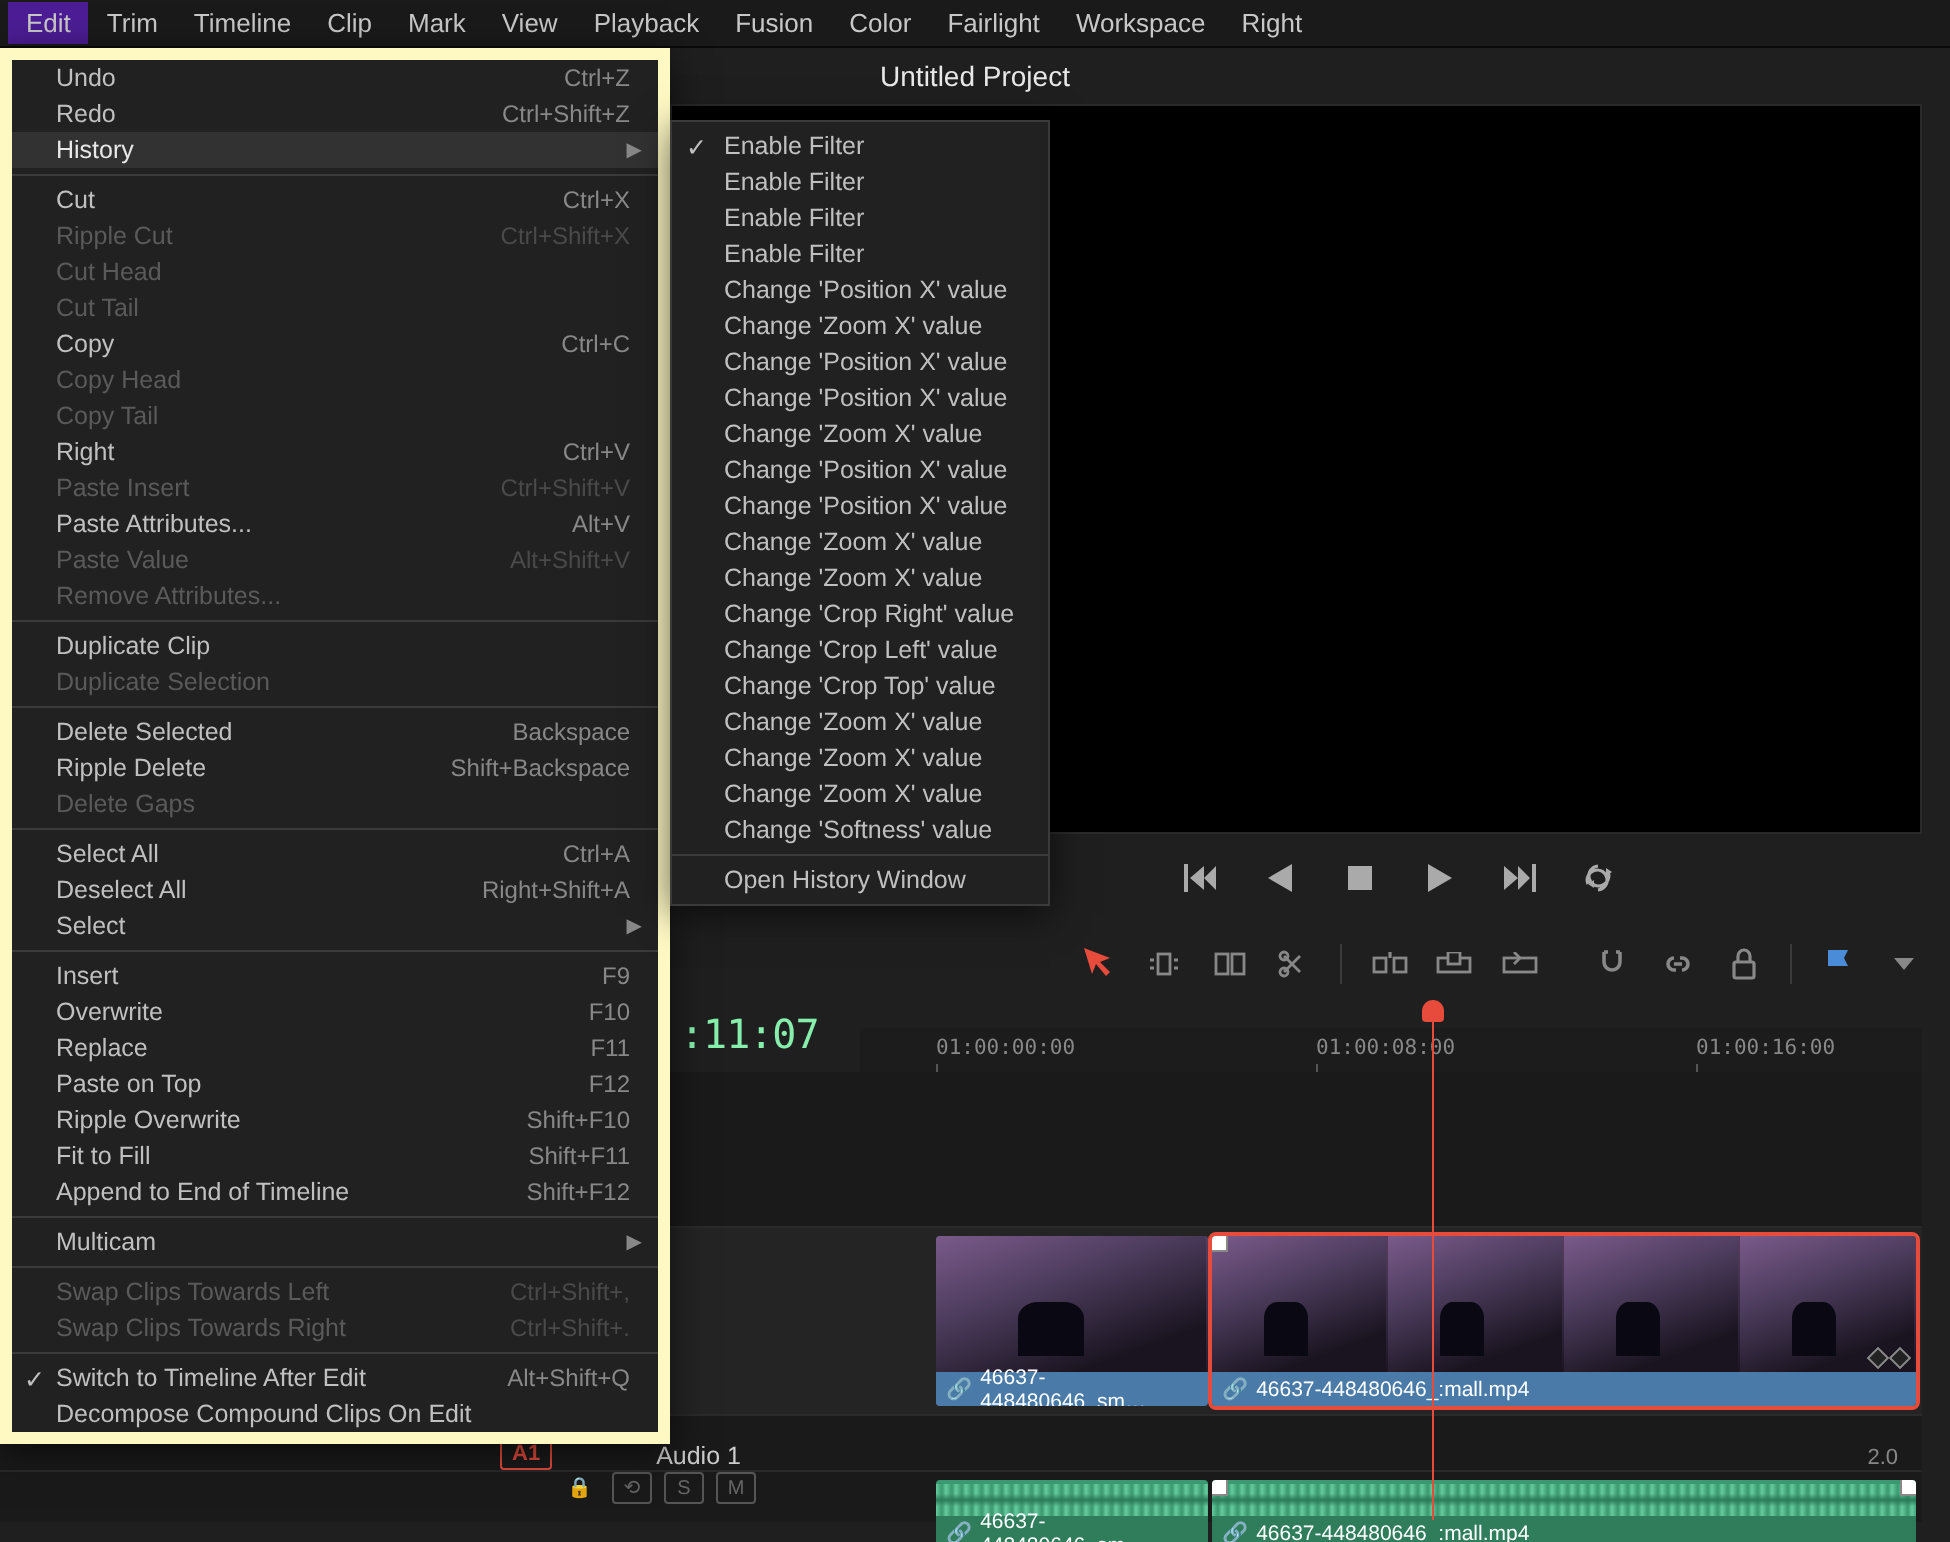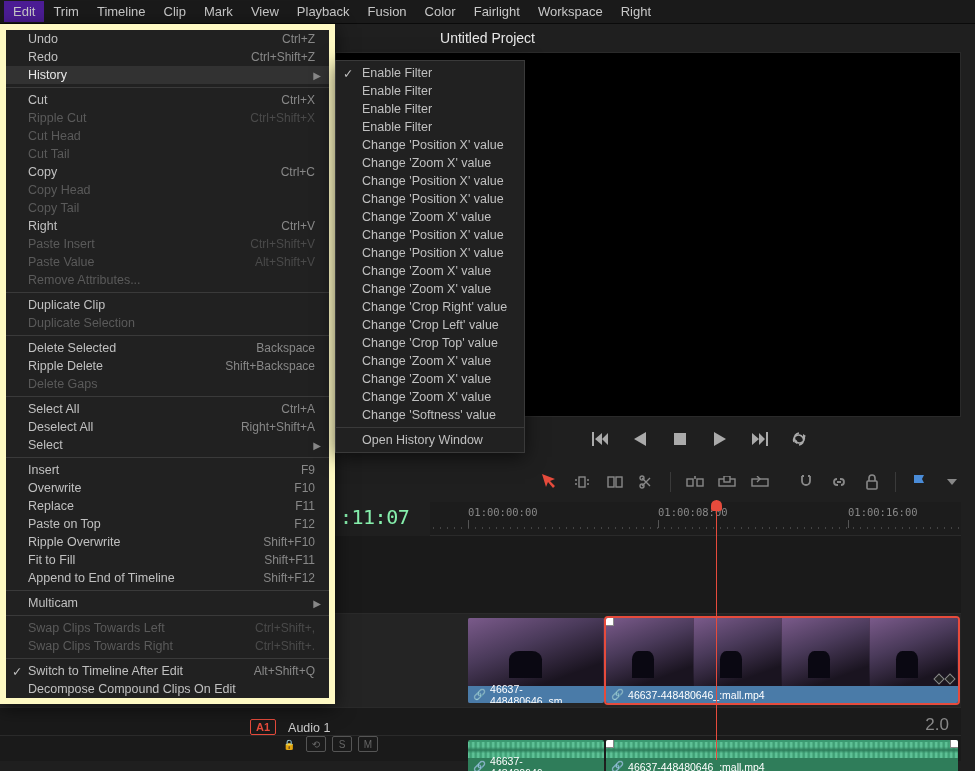--- a/index.html
+++ b/index.html
@@ -40,37 +40,37 @@
 
 
 .toolbar { position:absolute; top:467px; left:540px; right:14px; height:30px; display:flex; align-items:center; gap:14px; }
 .toolbar .tool { width:22px; height:22px; display:flex; align-items:center; justify-content:center; color:#888; cursor:pointer; }
 .toolbar .tool.active { color:#e64b3c; }
 .toolbar .spacer { flex:1; }
 .toolbar .divider { width:1px; height:20px; background:#3a3a3a; }
 
 
 .timecode { position:absolute; top:505px; left:340px; font-size:20px; color:#86efac; font-weight:400; font-family:monospace; letter-spacing:-0.5px; }
-.ruler { position:absolute; top:502px; left:430px; right:14px; height:34px; background:#1c1c1c; border-bottom:1px solid #2a2a2a; }
+.ruler { position:absolute; top:514px; left:430px; right:14px; height:34px; background:#1c1c1c; border-bottom:1px solid #2a2a2a; }
 .ruler .tick { position:absolute; top:4px; color:#888; font-size:10.5px; font-family:monospace; }
 .ruler .tick::after { content:''; position:absolute; left:0; top:14px; width:1px; height:8px; background:#555; }
 .ruler .dots { position:absolute; top:22px; left:0; right:0; height:8px; background-image:radial-gradient(circle,#444 1px,transparent 1px); background-size:7px 8px; }
 .playhead { position:absolute; top:500px; width:1px; background:#e64b3c; z-index:50; }
 .playhead::before { content:''; position:absolute; top:0; left:-5px; width:11px; height:11px; background:#e64b3c; border-radius:50% 50% 2px 2px; }
 
 
 .tracks { position:absolute; top:536px; left:0; right:14px; bottom:10px; background:#1a1a1a; }
 .track { position:relative; border-bottom:1px solid #2a2a2a; }
 .track.video { height:94px; background:#242424; }
 .track.gap { height:28px; }
 .track.audiohdr { height:28px; display:flex; align-items:flex-end; padding-left:250px; gap:12px; }
 .track.audio { height:44px; }
 .audiohdr .a1 { border:1.5px solid #e64b3c; color:#e64b3c; padding:1px 5px; border-radius:2px; font-size:11px; font-weight:600; }
-.audiohdr .mainlabel { color:#ccc; font-size:12.5px; }
-.audiohdr .lvl { color:#888; font-size:17px; margin-left:auto; margin-right:12px; }
+.audiohdr .mainlabel { color:#ccc; font-size:12.5px;margin-left:40px; }
+.audiohdr .lvl { color:#888; font-size:11px; margin-left:auto; margin-right:12px; }
 .audiohdr .icons { display:flex; gap:6px; position:absolute; top:28px; left:280px; }
 .audiohdr .icons .ic { width:20px; height:16px; display:flex; align-items:center; justify-content:center; color:#666; font-size:10px; cursor:pointer; }
 
 .clip { position:absolute; top:4px; bottom:4px; border-radius:2px; overflow:hidden; }
 .clip.video { background:linear-gradient(135deg,#4b4560 0%,#6b5a7a 30%,#3a3545 100%); }
 .clip.video.sel { outline:2px solid #e64b3c; }
 .clip .bar { position:absolute; left:0; right:0; bottom:0; height:17px; background:#4a7ba8; display:flex; align-items:center; gap:4px; padding:0 5px; color:#fff; font-size:10.5px; }
 .clip.audio { background:#3a9970; }
 .clip.audio .wave { position:absolute; top:2px; left:0; right:0; bottom:17px; background:repeating-linear-gradient(90deg,#6ed4a8 0px,#4aaa7e 2px,#3a9970 3px,#6ed4a8 5px); opacity:.85; }
 .clip.audio .wave::after { content:''; position:absolute; inset:0; background:linear-gradient(180deg,transparent 30%,#2a7655 50%,transparent 70%); }
@@ -149,20 +149,24 @@
       <span class="label">Copy Tail</span>
     </div>
     <div class="row">
       <span class="label">Right</span>
       <span class="shortcut">Ctrl+V</span>
     </div>
     <div class="row disabled">
       <span class="label">Paste Insert</span>
       <span class="shortcut">Ctrl+Shift+V</span>
     </div>
+    <div class="row">
+      <span class="label">Paste Attributes...</span>
+      <span class="shortcut">Alt+V</span>
+    </div>
     <div class="row disabled">
       <span class="label">Paste Value</span>
       <span class="shortcut">Alt+Shift+V</span>
     </div>
     <div class="row disabled">
       <span class="label">Remove Attributes...</span>
     </div>
     <div class="sep"></div>
     <div class="row">
       <span class="label">Duplicate Clip</span>

